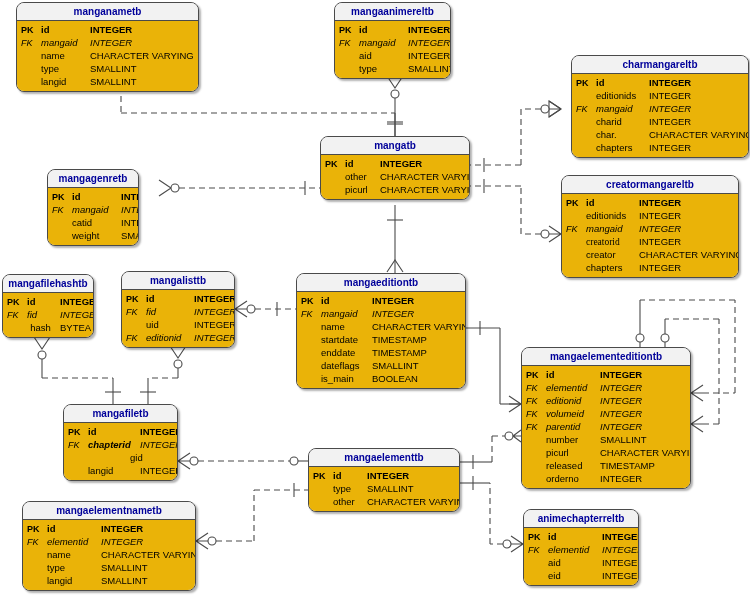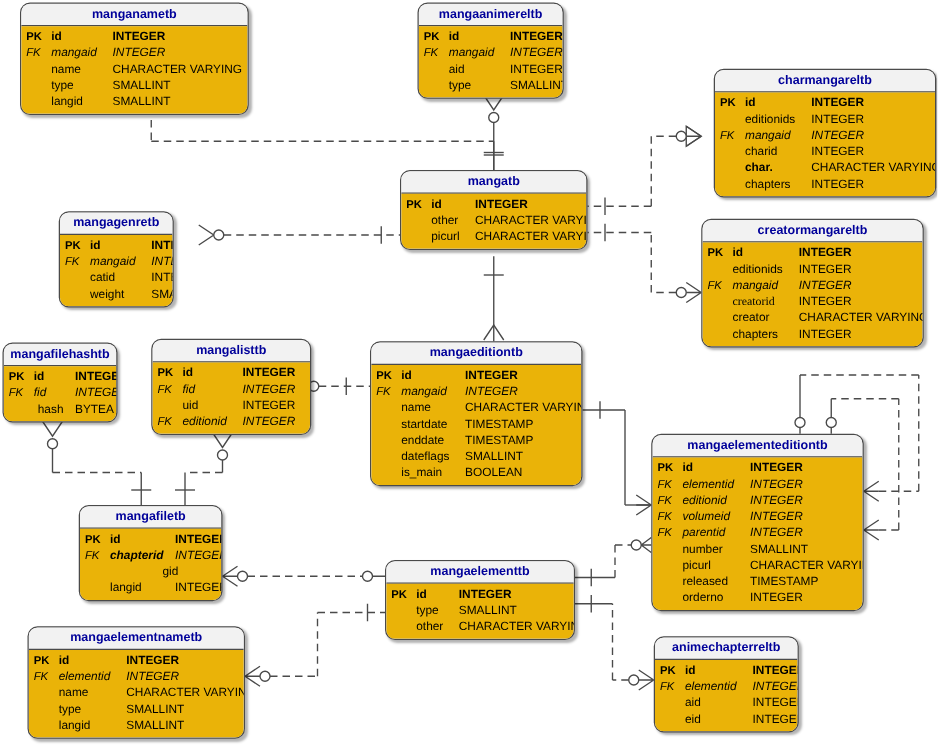--- a/index.html
+++ b/index.html
@@ -299,21 +299,21 @@
             <span class="name-col" style="width: 47px; flex: 0 0 47px;">mangaid</span>
             <span class="type-col">INTEGER</span>
           </div>
           <div class="attr-row">
             <span class="key-col"></span>
             <span class="name-col" style="width: 47px; flex: 0 0 47px;">charid</span>
             <span class="type-col">INTEGER</span>
           </div>
           <div class="attr-row">
             <span class="key-col"></span>
-            <span class="name-col" style="width: 47px; flex: 0 0 47px; font-weight: bold;">char.</span>
+            <span class="name-col" style="width: 47px; flex: 0 0 47px;">char.</span>
             <span class="type-col">CHARACTER VARYING</span>
           </div>
           <div class="attr-row">
             <span class="key-col"></span>
             <span class="name-col" style="width: 47px; flex: 0 0 47px;">chapters</span>
             <span class="type-col">INTEGER</span>
           </div>
         </div>
       </div>
       <div class="entity" style="left: 561px; top: 175px; width: 178px;">
@@ -409,21 +409,21 @@
             <span class="name-col" style="width: 27px; flex: 0 0 27px;">fid</span>
             <span class="type-col">INTEGER</span>
           </div>
           <div class="attr-row">
             <span class="key-col"></span>
             <span class="name-col" style="width: 27px; flex: 0 0 27px; text-align: center;">hash</span>
             <span class="type-col">BYTEA</span>
           </div>
         </div>
       </div>
-      <div class="entity" style="left: 121px; top: 271px; width: 128px;">
+      <div class="entity" style="left: 121px; top: 271px; width: 114px;">
         <div class="entity-title">mangalisttb</div>
         <div class="attrs">
           <div class="attr-row pk">
             <span class="key-col">PK</span>
             <span class="name-col" style="width: 42px; flex: 0 0 42px;">id</span>
             <span class="type-col">INTEGER</span>
           </div>
           <div class="attr-row fk">
             <span class="key-col">FK</span>
             <span class="name-col" style="width: 42px; flex: 0 0 42px;">fid</span>

